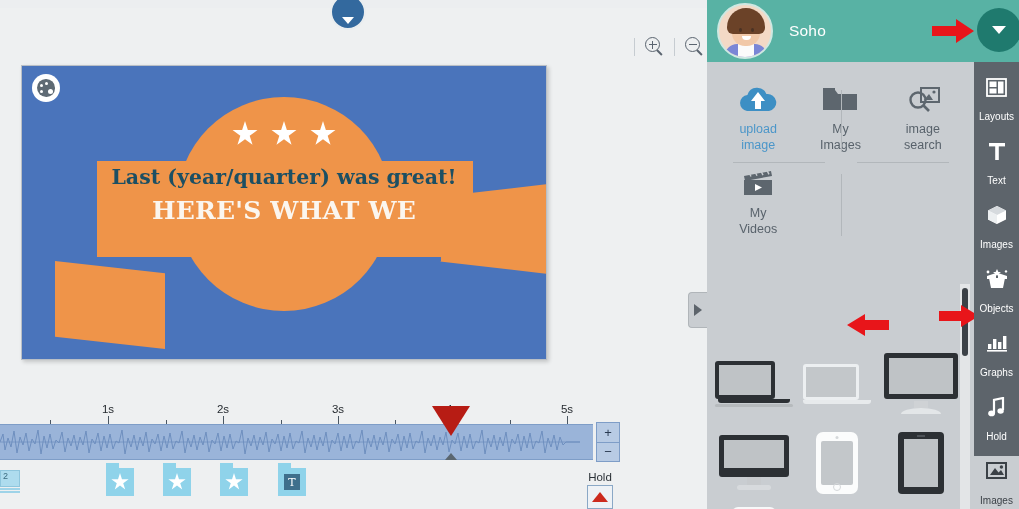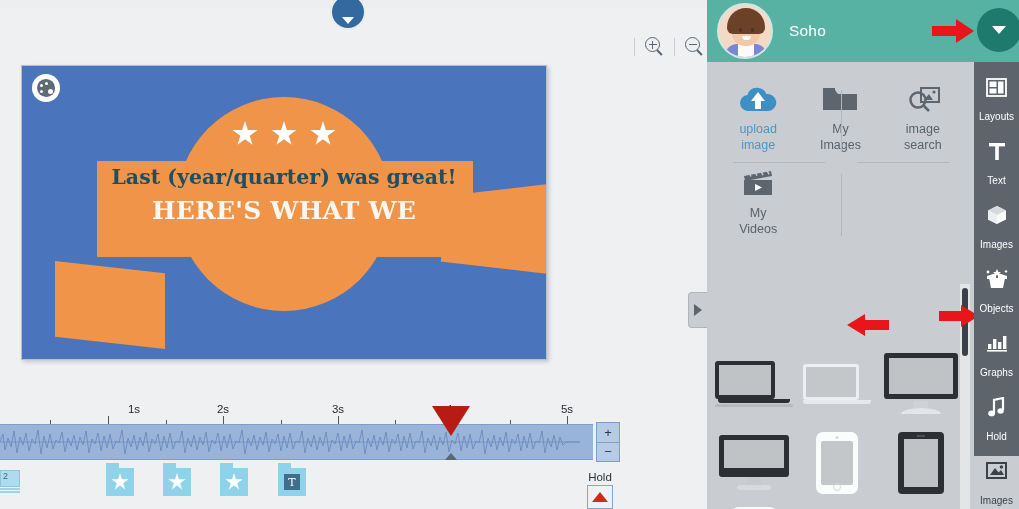--- a/index.html
+++ b/index.html
@@ -455,21 +455,21 @@
         <div id="headline-1">Last (year/quarter) was great!</div>
         <div id="headline-2">
           <div>HERE'S WHAT WE</div>
         </div>
       </div>
     </div>
 
     <div id="timeline">
       <div id="ruler">
           <div class="tick-major" style="left: 108px;"></div>
-          <div class="tick-label" style="left: 108px; margin-left: 26px;">1s</div>
+          <div class="tick-label" style="left: 108px;">1s</div>
           <div class="tick-major" style="left: 223px;"></div>
           <div class="tick-label" style="left: 223px;">2s</div>
           <div class="tick-major" style="left: 338px;"></div>
           <div class="tick-label" style="left: 338px;">3s</div>
           <div class="tick-major" style="left: 452px;"></div>
           <div class="tick-label" style="left: 452px;">4s</div>
           <div class="tick-major" style="left: 567px;"></div>
           <div class="tick-label" style="left: 567px;">5s</div>
           <div class="tick-minor" style="left: 50px;"></div>
           <div class="tick-minor" style="left: 166px;"></div>

